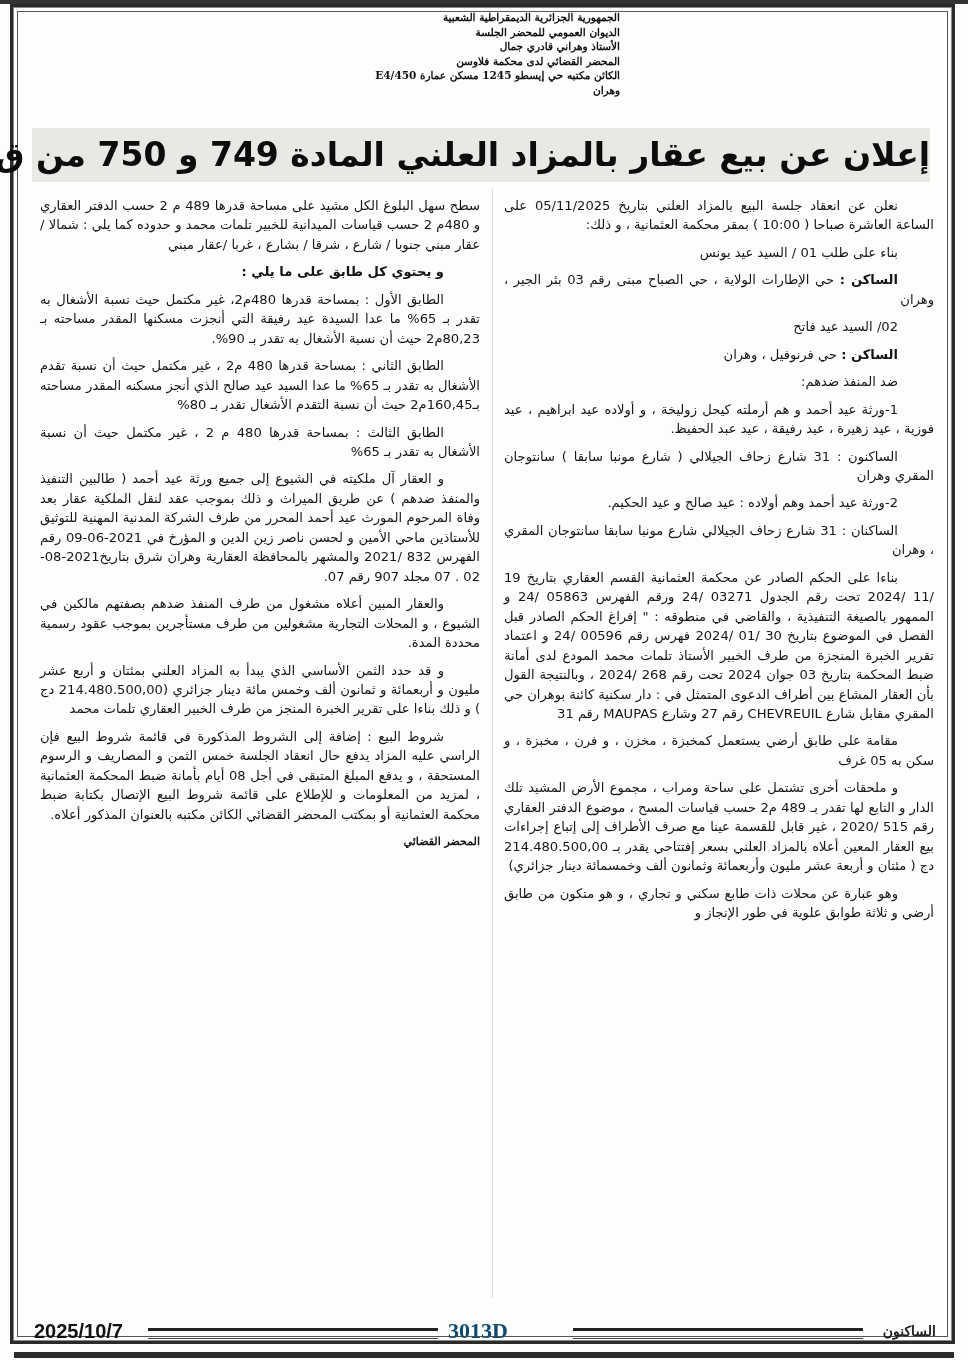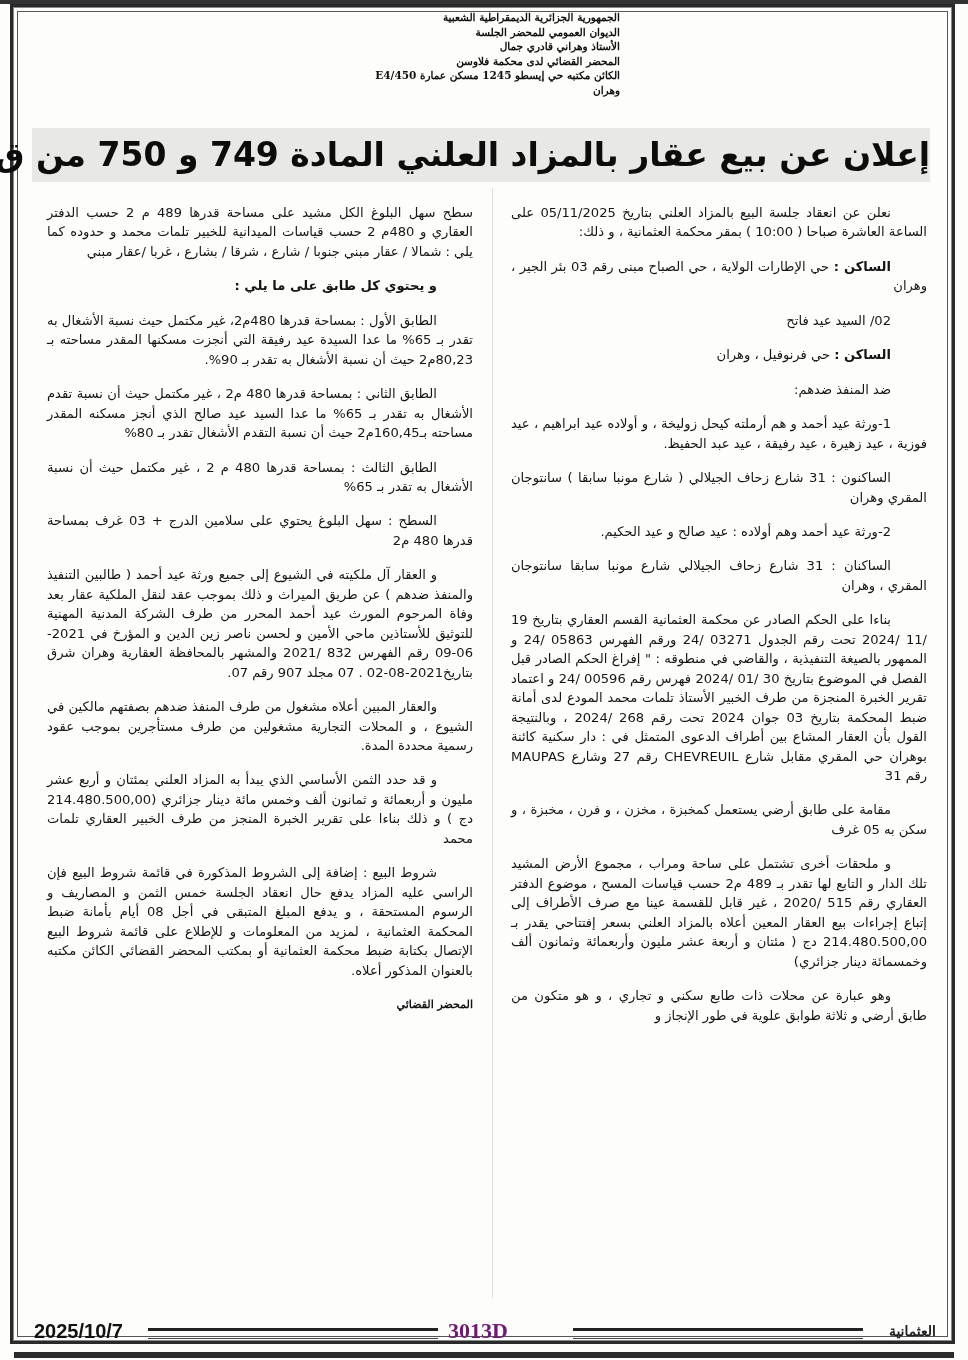--- a/index.html
+++ b/index.html
@@ -13,30 +13,30 @@
           font-family:"DejaVu Serif",serif;font-weight:bold;font-size:10.5px;line-height:14.5px;color:#111;}
   .header div{white-space:nowrap;}
   .title-band{position:absolute;left:32px;top:128px;width:898px;height:54px;background:#e8e8e4;}
   .title{position:absolute;left:32px;top:128px;width:898px;height:54px;direction:rtl;text-align:center;
          font-family:"DejaVu Sans",sans-serif;font-weight:bold;font-size:33px;line-height:54px;
          color:#0c0c0c;letter-spacing:-0.5px;white-space:nowrap;}
   .col{position:absolute;top:188px;direction:rtl;text-align:justify;
        font-family:"DejaVu Sans",sans-serif;font-size:13.1px;line-height:19.45px;color:#151515;}
   .col-right{left:496px;width:446px;}
   .col-left{left:32px;width:456px;}
-  .col p{margin:15px;}
+  .col p{margin:8px;}
   .ind{text-indent:36px;}
   .b{font-weight:bold;}
   .col-divider{position:absolute;left:492px;top:188px;width:1px;height:1110px;background:#ddd;}
   .sig{font-family:"DejaVu Serif",serif;font-weight:bold;font-size:11px;}
   .footer{position:absolute;left:18px;top:1318px;width:930px;height:26px;}
   .f-date{position:absolute;left:16px;top:0;font-family:"Liberation Sans",sans-serif;font-weight:bold;
           font-size:20px;line-height:26px;color:#111;}
   .f-code{position:absolute;left:430px;top:0;font-family:"Liberation Serif",serif;font-weight:bold;
-          font-size:22px;line-height:26px;color:#701a75;}
+          font-size:22px;line-height:26px;color:#0c4a6e;}
   .f-logo{position:absolute;right:12px;top:2px;direction:rtl;font-family:"DejaVu Serif",serif;
           font-weight:bold;font-size:14px;line-height:22px;color:#222;}
   .rule{position:absolute;height:7px;top:10px;border-top:3px solid #222;border-bottom:1px solid #444;}
   .bottombar{position:absolute;left:14px;top:1352px;width:940px;height:6px;background:#2b2b2b;}
 </style>
 </head>
 <body>
 
 <div class="topbar"></div>
 <div class="frame">
@@ -52,48 +52,48 @@
   <div>وهران</div>
 </div>
 
 <div class="title-band"></div>
 <div class="title">إعلان عن بيع عقار بالمزاد العلني المادة 749 و 750 من ق.ا.م</div>
 
 <div class="col-divider"></div>
 
 <div class="col col-right">
   <p class="ind">نعلن عن انعقاد جلسة البيع بالمزاد العلني بتاريخ 05/11/2025 على الساعة العاشرة صباحا ( 10:00 ) بمقر محكمة العثمانية ، و ذلك:</p>
+  <p class="ind">بناء على طلب 01 / السيد عيد يونس</p>
   <p class="ind"><span class="b">الساكن :</span><span> حي الإطارات الولاية ، حي الصباح مبنى رقم 03 بئر الجير ، وهران</span></p>
   <p class="ind">02/  السيد عيد فاتح</p>
   <p class="ind"><span class="b">الساكن :</span><span> حي فرنوفيل ، وهران</span></p>
   <p class="ind">ضد المنفذ ضدهم:</p>
   <p class="ind">1-ورثة عيد أحمد و هم أرملته كيحل زوليخة ، و أولاده عيد ابراهيم ، عيد فوزية ، عيد زهيرة ، عيد رفيقة ، عيد عبد الحفيظ.</p>
   <p class="ind">الساكنون : 31 شارع زحاف الجيلالي ( شارع مونبا سابقا ) سانتوجان المقري وهران</p>
   <p class="ind">2-ورثة عيد أحمد وهم أولاده : عيد صالح و عيد الحكيم.</p>
   <p class="ind">الساكنان : 31 شارع زحاف الجيلالي شارع مونبا سابقا سانتوجان المقري ، وهران</p>
   <p class="ind">بناءا على الحكم الصادر عن محكمة العثمانية القسم العقاري بتاريخ 19 /11 /2024 تحت رقم الجدول 03271 /24 ورقم الفهرس 05863 /24 و الممهور بالصيغة التنفيذية ، والقاضي في منطوقه : " إفراغ الحكم الصادر قبل الفصل في الموضوع بتاريخ 30 /01 /2024 فهرس رقم 00596 /24 و اعتماد تقرير الخبرة المنجزة من طرف الخبير الأستاذ تلمات محمد المودع لدى أمانة ضبط المحكمة بتاريخ 03 جوان 2024 تحت رقم 268 /2024 ، وبالنتيجة القول بأن العقار المشاع بين أطراف الدعوى المتمثل في : دار سكنية كائنة بوهران حي المقري مقابل شارع CHEVREUIL رقم 27 وشارع MAUPAS رقم 31</p>
   <p class="ind">مقامة على طابق أرضي يستعمل كمخبزة ، مخزن ، و فرن ، مخبزة ، و سكن به 05 غرف</p>
   <p class="ind">و ملحقات أخرى تشتمل على ساحة ومراب ، مجموع الأرض المشيد تلك الدار و التابع لها تقدر بـ 489 م2 حسب قياسات المسح ، موضوع الدفتر العقاري رقم 515 /2020 ، غير قابل للقسمة عينا مع صرف الأطراف إلى إتباع إجراءات بيع العقار المعين أعلاه بالمزاد العلني بسعر إفتتاحي يقدر بـ 214.480.500,00 دج ( مئتان و أربعة عشر مليون وأربعمائة وثمانون ألف وخمسمائة دينار جزائري)</p>
   <p class="ind">وهو عبارة عن محلات ذات طابع سكني و تجاري ، و هو متكون من طابق أرضي و ثلاثة طوابق علوية في طور الإنجاز و</p>
 </div>
 
 <div class="col col-left">
   <p>سطح سهل البلوغ الكل مشيد على مساحة قدرها 489 م 2 حسب الدفتر العقاري و 480م 2 حسب قياسات الميدانية للخبير تلمات محمد و حدوده كما يلي : شمالا / عقار مبني جنوبا / شارع ، شرقا / بشارع ، غربا /عقار مبني</p>
   <p class="ind b">و يحتوي كل طابق على ما يلي :</p>
   <p class="ind">الطابق الأول : بمساحة قدرها 480م2، غير مكتمل حيث نسبة الأشغال به تقدر بـ 65% ما عدا السيدة عيد رفيقة التي أنجزت مسكنها المقدر مساحته بـ 80,23م2 حيث أن نسبة الأشغال به تقدر بـ 90%.</p>
   <p class="ind">الطابق الثاني : بمساحة قدرها 480 م2 ، غير مكتمل حيث أن نسبة تقدم الأشغال به تقدر بـ 65% ما عدا السيد عيد صالح الذي أنجز مسكنه المقدر مساحته بـ160,45م2 حيث أن نسبة التقدم الأشغال تقدر بـ 80%</p>
   <p class="ind">الطابق الثالث : بمساحة قدرها 480 م 2 ، غير مكتمل حيث أن نسبة الأشغال به تقدر بـ 65%</p>
-  <p class="ind">السطح : سهل البلوغ يحتوي على سلامين الدرج + 03 غرف بمساحة قدرها 480 م2</p>
   <p class="ind">و العقار آل ملكيته في الشيوع إلى جميع ورثة عيد أحمد ( طالبين التنفيذ والمنفذ ضدهم ) عن طريق الميراث و ذلك بموجب عقد لنقل الملكية عقار بعد وفاة المرحوم المورث عيد أحمد المحرر من طرف الشركة المدنية المهنية للتوثيق للأستاذين ماحي الأمين و لحسن ناصر زين الدين و المؤرخ في 2021-06-09 رقم الفهرس 832 /2021 والمشهر بالمحافظة العقارية وهران شرق بتاريخ2021-08-02 . 07 مجلد 907 رقم 07.</p>
   <p class="ind">والعقار المبين أعلاه مشغول من طرف المنفذ ضدهم بصفتهم مالكين في الشيوع ، و المحلات التجارية مشغولين من طرف مستأجرين بموجب عقود رسمية محددة المدة.</p>
   <p class="ind">و قد حدد الثمن الأساسي الذي يبدأ به المزاد العلني بمئتان و أربع عشر مليون و أربعمائة و ثمانون ألف وخمس مائة دينار جزائري (214.480.500,00 دج ) و ذلك بناءا على تقرير الخبرة المنجز من طرف الخبير العقاري تلمات محمد</p>
   <p class="ind">شروط البيع : إضافة إلى الشروط المذكورة في قائمة شروط البيع فإن الراسي عليه المزاد يدفع حال انعقاد الجلسة خمس الثمن و المصاريف و الرسوم المستحقة ، و يدفع المبلغ المتبقى في أجل 08 أيام بأمانة ضبط المحكمة العثمانية ، لمزيد من المعلومات و للإطلاع على قائمة شروط البيع الإتصال بكتابة ضبط محكمة العثمانية أو بمكتب المحضر القضائي الكائن مكتبه بالعنوان المذكور أعلاه.</p>
   <p class="sig">المحضر القضائي</p>
 </div>
 
 <div class="footer">
   <span class="f-date">2025/10/7</span>
   <div class="rule" style="left:130px;width:290px;"></div>
   <span class="f-code">3013D</span>
   <div class="rule" style="left:555px;width:290px;"></div>
-  <span class="f-logo">العثمانية</span>
+  <span class="f-logo">الساكنون</span>
 </div>
 <div class="bottombar"></div>
 
 </body></html>

